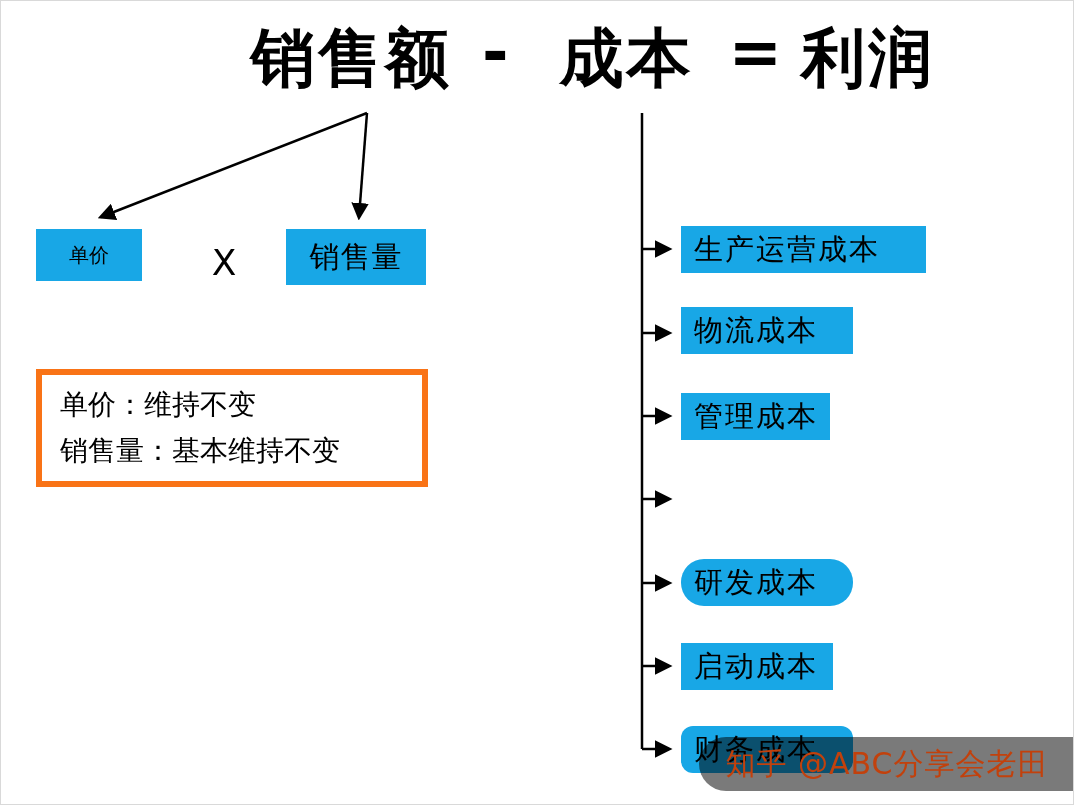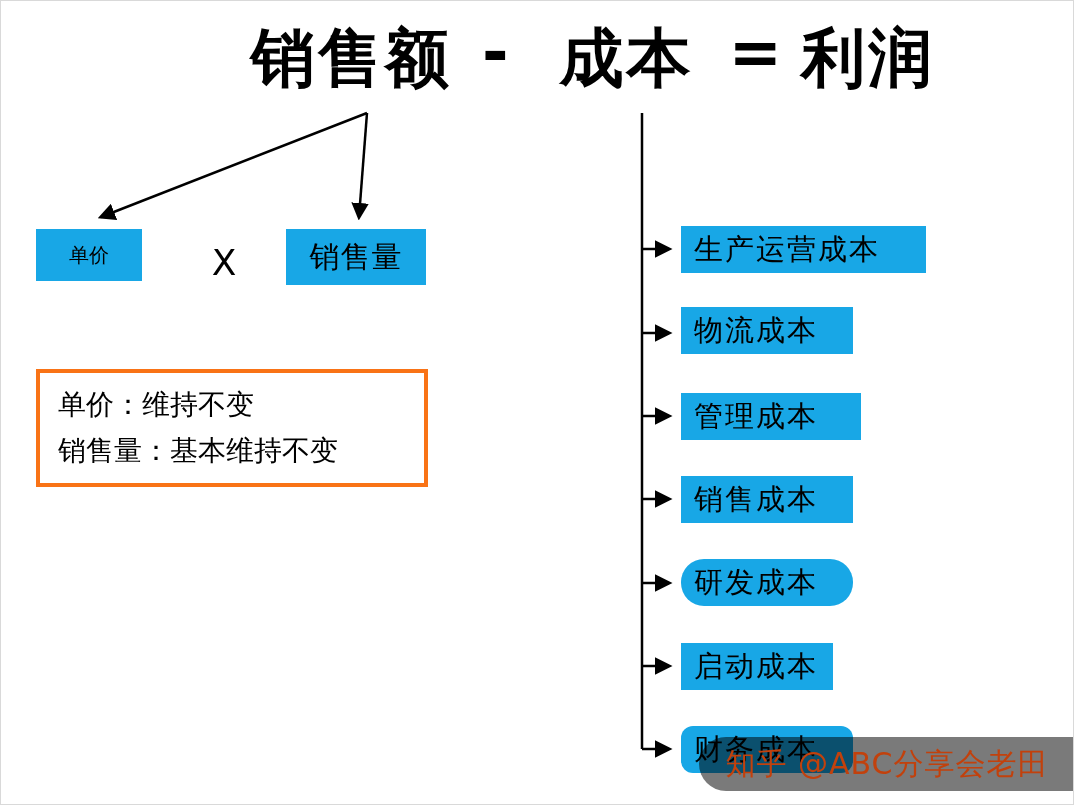--- a/index.html
+++ b/index.html
@@ -67,21 +67,21 @@
     display: flex;
     align-items: center;
     justify-content: center;
     z-index: 2;
   }
   .note {
     position: absolute;
     left: 35px; top: 368px;
     width: 392px; height: 118px;
     background: #ffffff;
-    border: 4px solid #f97316;
+    border: 6px solid #f97316;
     box-sizing: border-box;
     display: flex;
     flex-direction: column;
     justify-content: space-evenly;
     padding: 4px 18px;
     font-size: 28px;
     z-index: 2;
   }
   .cost-box {
     left: 680px;
@@ -142,21 +142,20 @@
 
   <div class="blue-box box-sales-volume">销售量</div>
 
   <div class="note">
     <div>单价：维持不变</div>
     <div>销售量：基本维持不变</div>
   </div>
 
   <div class="blue-box cost-box" style="top:225px; width:245px;">生产运营成本</div>
   <div class="blue-box cost-box" style="top:296px; width:172px;margin-top:10px;">物流成本</div>
-  <div class="blue-box cost-box" style="top:392px; width:180px;">管理成本</div>
-  <div class="blue-box cost-box" style="top:475px; width:172px;">销售成本</div>
+  <div class="blue-box cost-box" style="top:392px; width:149px;">管理成本</div>
   <div class="blue-box cost-box" style="top:558px; width:172px;border-radius:23px;">研发成本</div>
   <div class="blue-box cost-box" style="top:642px; width:152px;">启动成本</div>
   <div class="blue-box cost-box" style="top:725px; width:172px;border-radius:12px;">财务成本</div>
 
   <div class="watermark">知乎 @ABC分享会老田</div>
 
 </div>
 
 </body></html>

